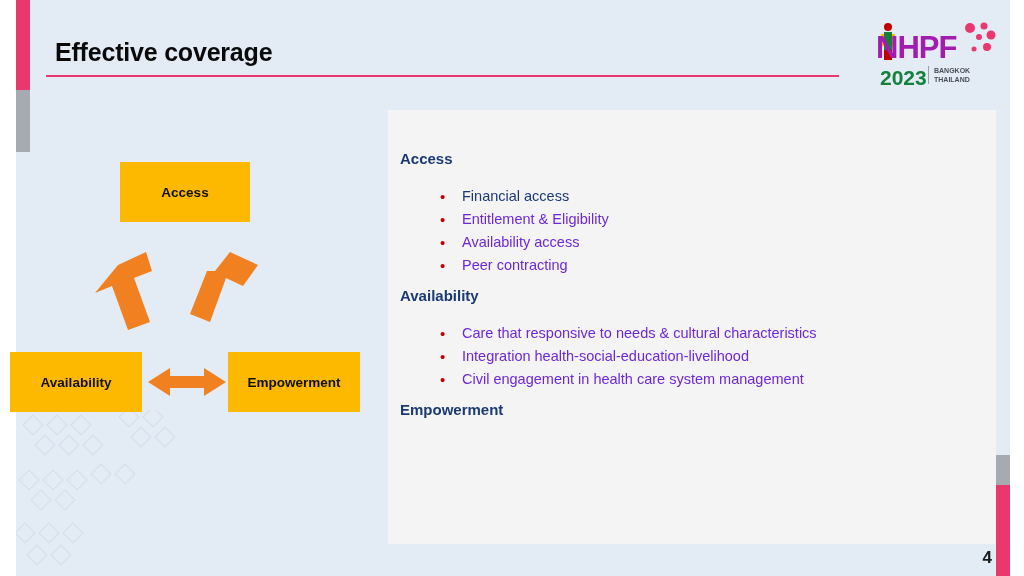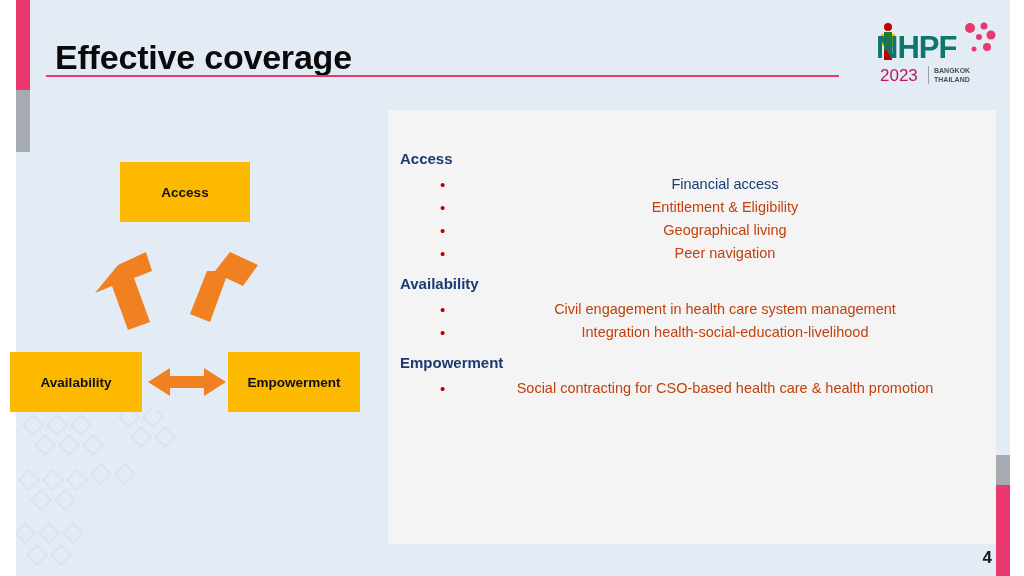--- a/index.html
+++ b/index.html
@@ -55,21 +55,21 @@
   .bar-pink-br {
     position: absolute;
     right: 14px; top: 485px;
     width: 14px; height: 91px;
     background: #e8386d;
   }
   
   .title {
     position: absolute;
     left: 55px; top: 38px;
-    font-size: 34px;
+    font-size: 25px;
     font-weight: bold;
     color: #0a0a0a;
     letter-spacing: -0.2px;
   }
   .title-rule {
     position: absolute;
     left: 46px; top: 75px;
     width: 793px; height: 2px;
     background: #e8386d;
   }
@@ -77,29 +77,29 @@
   .logo {
     position: absolute;
     right: 28px; top: 22px;
     width: 120px; height: 72px;
   }
   .logo-main {
     position: absolute;
     left: 0; top: 8px;
     font-size: 31px;
     font-weight: bold;
-    color: #0f766e;
+    color: #a21caf;
     letter-spacing: -1px;
   }
   .logo-year {
     position: absolute;
     left: 4px; top: 44px;
-    font-size: 17px;
-    font-weight: normal;
-    color: #be185d;
+    font-size: 21px;
+    font-weight: bold;
+    color: #15803d;
   }
   .logo-loc {
     position: absolute;
     left: 52px; top: 44px;
     font-size: 7px;
     font-weight: bold;
     color: #4a4f57;
     line-height: 9px;
     border-left: 1px solid #9aa0a8;
     padding-left: 5px;
@@ -161,30 +161,29 @@
   .grp-head {
     font-size: 15px;
     font-weight: bold;
     color: #1b3a73;
     margin: 0 0 2px 4px;
     line-height: 21px;
   }
   .grp-head.gap { margin-top: 8px; }
   ul.items {
     list-style: none;
-    margin: 4px 0 0 0;
+    margin: 16px 0 0 0;
     padding: 0;
-    text-align: center;
   }
   ul.items li {
     position: relative;
     font-size: 14.5px;
     line-height: 23px;
     padding-left: 66px;
-    color: #c2410c;
+    color: #6d28d9;
   }
   ul.items li.navy { color: #1b3a73; }
   ul.items li::before {
     content: "•";
     position: absolute;
     left: 44px;
     color: #c00000;
     font-size: 15px;
   }
   ul.items li.navy::before { color: #c00000; }
@@ -289,33 +288,33 @@
     <div class="node node-empower">Empowerment</div>
   </div>
 
   <div class="panel">
     <div class="panel-inner">
 
       <div class="grp-head">Access</div>
       <ul class="items">
         <li class="navy">Financial access</li>
         <li>Entitlement &amp; Eligibility</li>
-        <li>Geographical living</li>
-        <li>Peer navigation</li>
+        <li>Availability access</li>
+        <li>Peer contracting</li>
       </ul>
 
       <div class="grp-head gap">Availability</div>
       <ul class="items">
+        <li>Care that responsive to needs &amp; cultural characteristics</li>
+        <li>Integration health-social-education-livelihood</li>
         <li>Civil engagement in health care system management</li>
-        <li>Integration health-social-education-livelihood</li>
       </ul>
 
       <div class="grp-head gap">Empowerment</div>
       <ul class="items">
-        <li>Social contracting for CSO-based health care &amp; health promotion</li>
       </ul>
 
     </div>
   </div>
 
   <div class="page-num">4</div>
 
 </div>
 
 </body></html>

